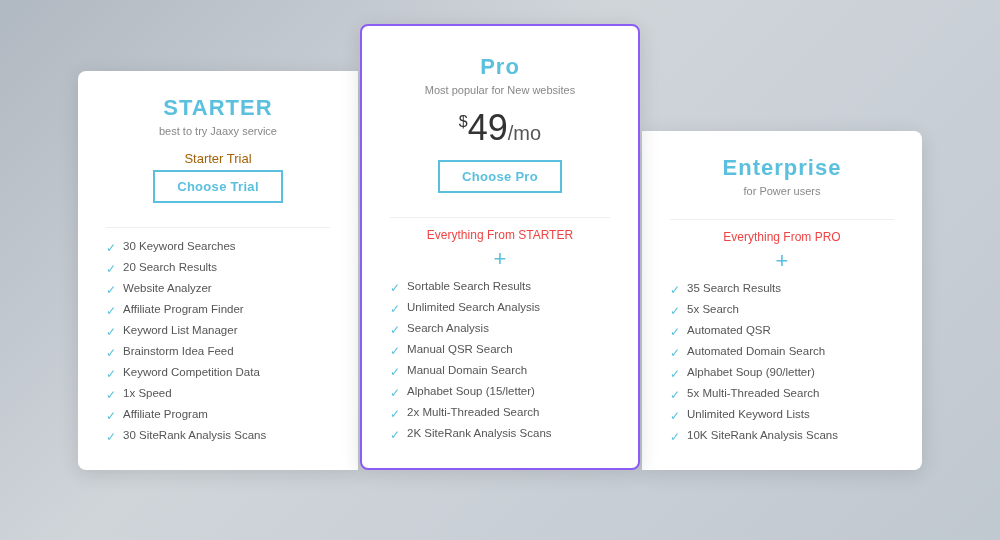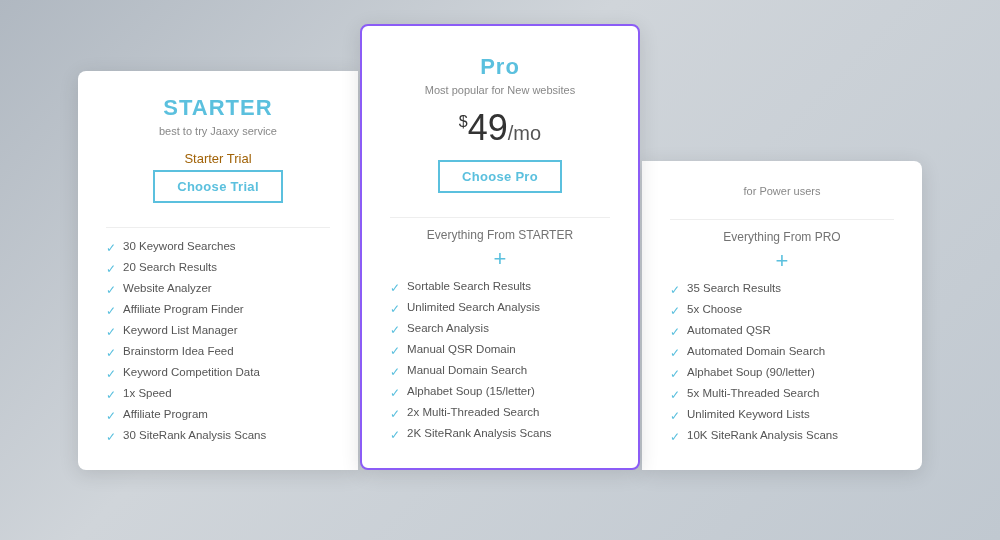--- a/index.html
+++ b/index.html
@@ -117,21 +117,21 @@
 
     .divider {
       width: 100%;
       border: none;
       border-top: 1px solid #eee;
       margin: 8px 0 10px;
     }
 
     .everything-from {
       font-size: 12px;
-      color: #737373;
+      color: #ef4444;
       margin-bottom: 6px;
       text-align: center;
     }
 
     .plus-sign {
       font-size: 22px;
       color: #5bc0de;
       margin-bottom: 8px;
       line-height: 1;
     }
@@ -233,21 +233,21 @@
       <li>
           <span class="check-icon">✓</span>
           <span>Unlimited Search Analysis</span>
         </li>
       <li>
           <span class="check-icon">✓</span>
           <span>Search Analysis</span>
         </li>
       <li>
           <span class="check-icon">✓</span>
-          <span>Manual QSR Domain</span>
+          <span>Manual QSR Search</span>
         </li>
       <li>
           <span class="check-icon">✓</span>
           <span>Manual Domain Search</span>
         </li>
       <li>
           <span class="check-icon">✓</span>
           <span>Alphabet Soup (15/letter)</span>
         </li>
       <li>
@@ -255,32 +255,33 @@
           <span>2x Multi-Threaded Search</span>
         </li>
       <li>
           <span class="check-icon">✓</span>
           <span>2K SiteRank Analysis Scans</span>
         </li>
     </ul>
   </div>
 
   <div class="plan-card enterprise">
+    <div class="plan-title">Enterprise</div>
     <div class="plan-subtitle">for Power users</div>
     <hr class="divider">
     <div class="everything-from">Everything From PRO</div>
     <div class="plus-sign">+</div>
     <ul class="features-list">
       <li>
           <span class="check-icon">✓</span>
           <span>35 Search Results</span>
         </li>
       <li>
           <span class="check-icon">✓</span>
-          <span>5x Choose</span>
+          <span>5x Search</span>
         </li>
       <li>
           <span class="check-icon">✓</span>
           <span>Automated QSR</span>
         </li>
       <li>
           <span class="check-icon">✓</span>
           <span>Automated Domain Search</span>
         </li>
       <li>

